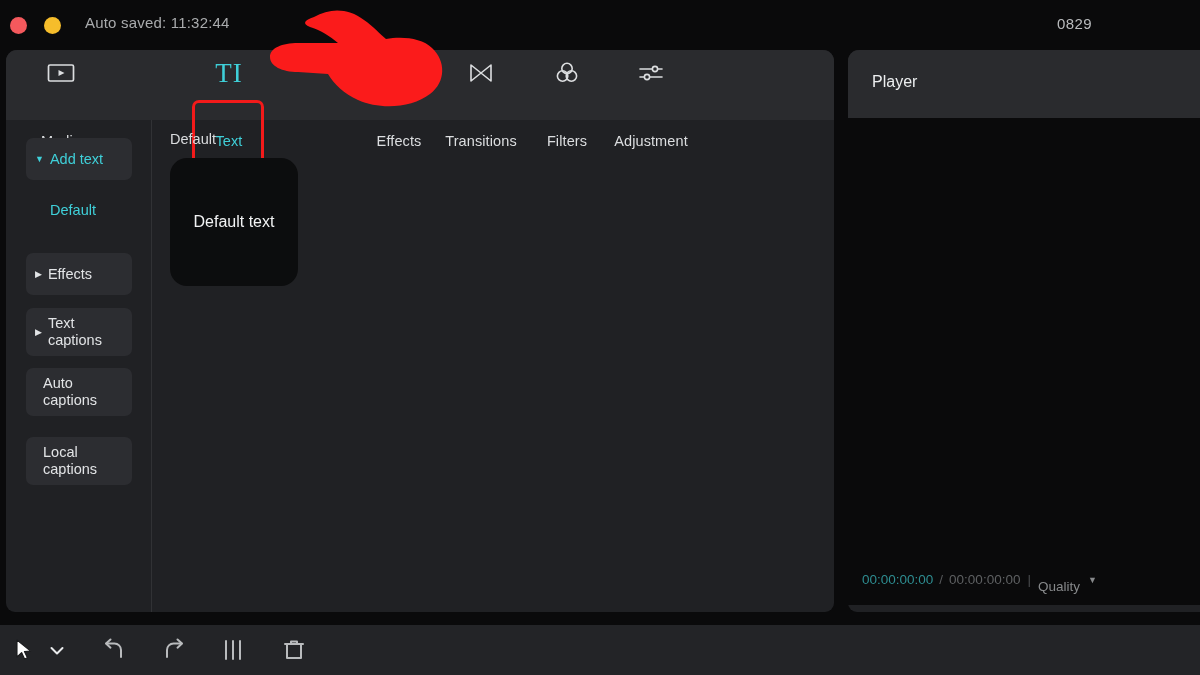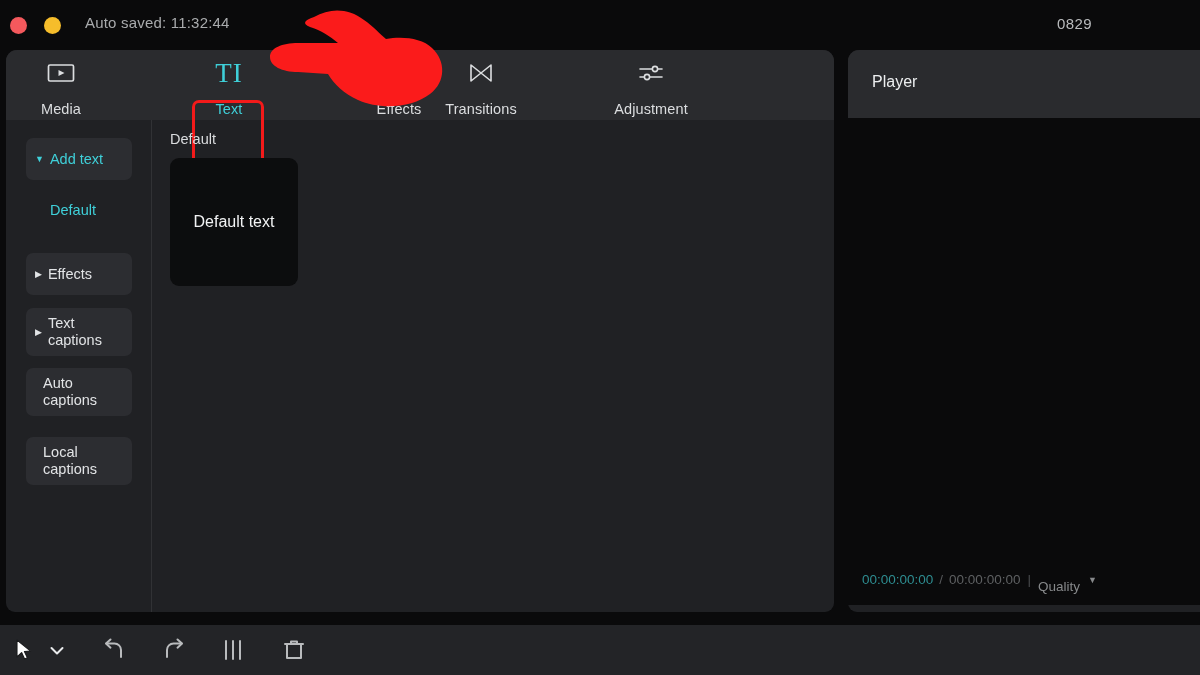--- a/index.html
+++ b/index.html
@@ -36,21 +36,21 @@
     border-radius:11px 11px 9px 9px;
   }
   .tabbar{
     position:absolute;left:0;top:0;width:828px;height:70px;
     background:#2a2b2e;
     border-radius:11px 11px 0 0;
   }
   .tab{
     position:absolute;top:6px;
     display:flex;flex-direction:column;align-items:center;justify-content:flex-end;
-    width:86px;cursor:pointer;
+    width:86px;cursor:pointer;gap:32px;
   }
   .tab .ic{height:34px;display:flex;align-items:center;justify-content:center;}
   .tab .lb{font-size:14.5px;color:#dcdee0;margin-top:11px;letter-spacing:.1px;white-space:nowrap;}
   .tab.active .lb{color:#3fd0d9;}
   .tab-hl{
     position:absolute;left:186px;top:50px;width:72px;height:68px;
     border:3px solid #f31a1a;border-radius:7px;
     box-sizing:border-box;pointer-events:none;
   }
   .ti-glyph{
@@ -83,21 +83,21 @@
 
   .content-col{
     position:absolute;left:147px;top:0;right:0;height:492px;
   }
   .section-title{
     position:absolute;left:17px;top:11px;
     font-size:14.5px;color:#dadcde;
   }
   .text-card{
     position:absolute;left:17px;top:38px;width:128px;height:128px;
-    background:#0c0d0e;border-radius:9px;
+    background:#0c0d0e;border-radius:17px;
     display:flex;align-items:center;justify-content:center;
     cursor:pointer;
   }
   .text-card span{font-size:16px;color:#f2f3f4;}
 
   
   .player-panel{
     position:absolute;left:848px;top:50px;width:352px;height:562px;
     background:#202124;border-radius:11px 0 0 9px;text-align:right;
   }
@@ -185,20 +185,30 @@
 
     <div class="tab" style="left:432px">
       <div class="ic">
         <svg width="28" height="26" viewBox="0 0 28 26">
           <path d="M4 5 L4 21 L24 5 L24 21 Z" fill="none" stroke="#dcdee0" stroke-width="1.6" stroke-linejoin="round"></path>
         </svg>
       </div>
       <div class="lb">Transitions</div>
     </div>
 
+    <div class="tab" style="left:518px">
+      <div class="ic">
+        <svg width="28" height="26" viewBox="0 0 28 26">
+          <circle cx="14" cy="8.5" r="5.2" fill="none" stroke="#dcdee0" stroke-width="1.6"></circle>
+          <circle cx="9.6" cy="16" r="5.2" fill="none" stroke="#dcdee0" stroke-width="1.6"></circle>
+          <circle cx="18.4" cy="16" r="5.2" fill="none" stroke="#dcdee0" stroke-width="1.6"></circle>
+        </svg>
+      </div>
+      <div class="lb">Filters</div>
+    </div>
 
     <div class="tab" style="left:602px">
       <div class="ic">
         <svg width="30" height="26" viewBox="0 0 30 26">
           <line x1="4" y1="9" x2="16" y2="9" stroke="#dcdee0" stroke-width="1.6" stroke-linecap="round"></line>
           <line x1="22" y1="9" x2="26" y2="9" stroke="#dcdee0" stroke-width="1.6" stroke-linecap="round"></line>
           <circle cx="19" cy="9" r="2.6" fill="none" stroke="#dcdee0" stroke-width="1.6"></circle>
           <line x1="4" y1="17" x2="8" y2="17" stroke="#dcdee0" stroke-width="1.6" stroke-linecap="round"></line>
           <line x1="14" y1="17" x2="26" y2="17" stroke="#dcdee0" stroke-width="1.6" stroke-linecap="round"></line>
           <circle cx="11" cy="17" r="2.6" fill="none" stroke="#dcdee0" stroke-width="1.6"></circle>

